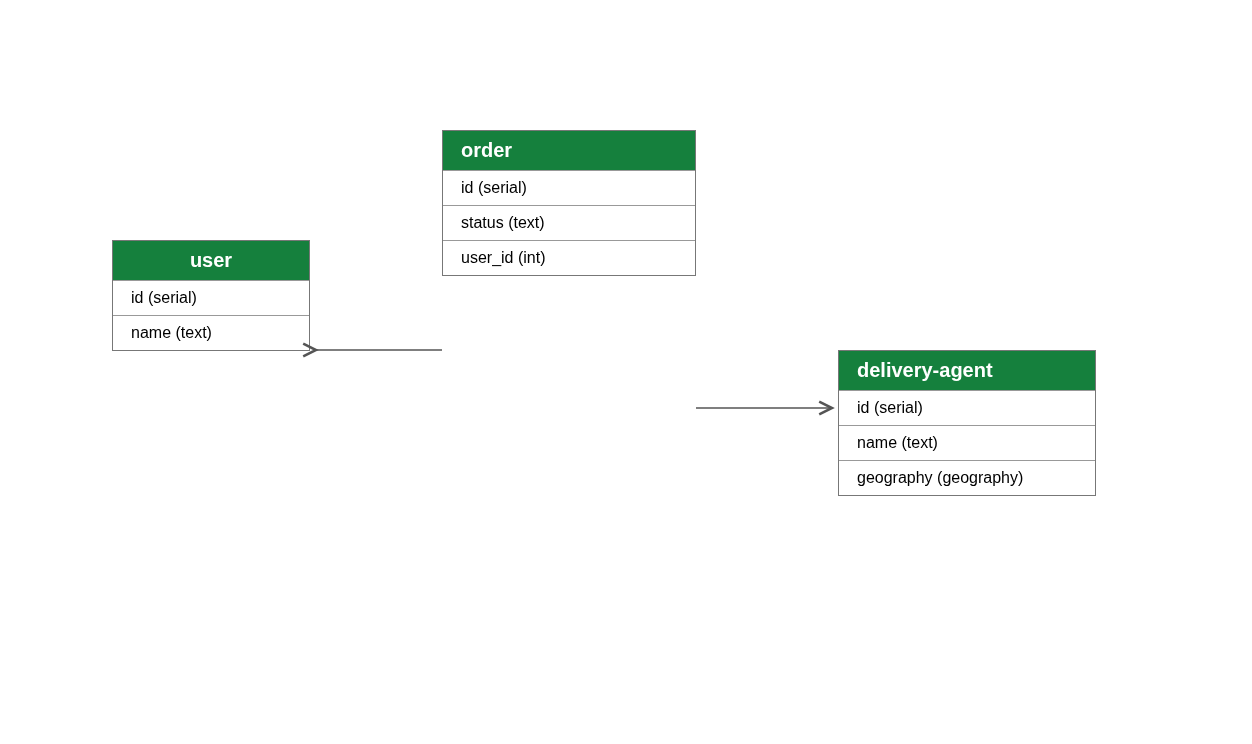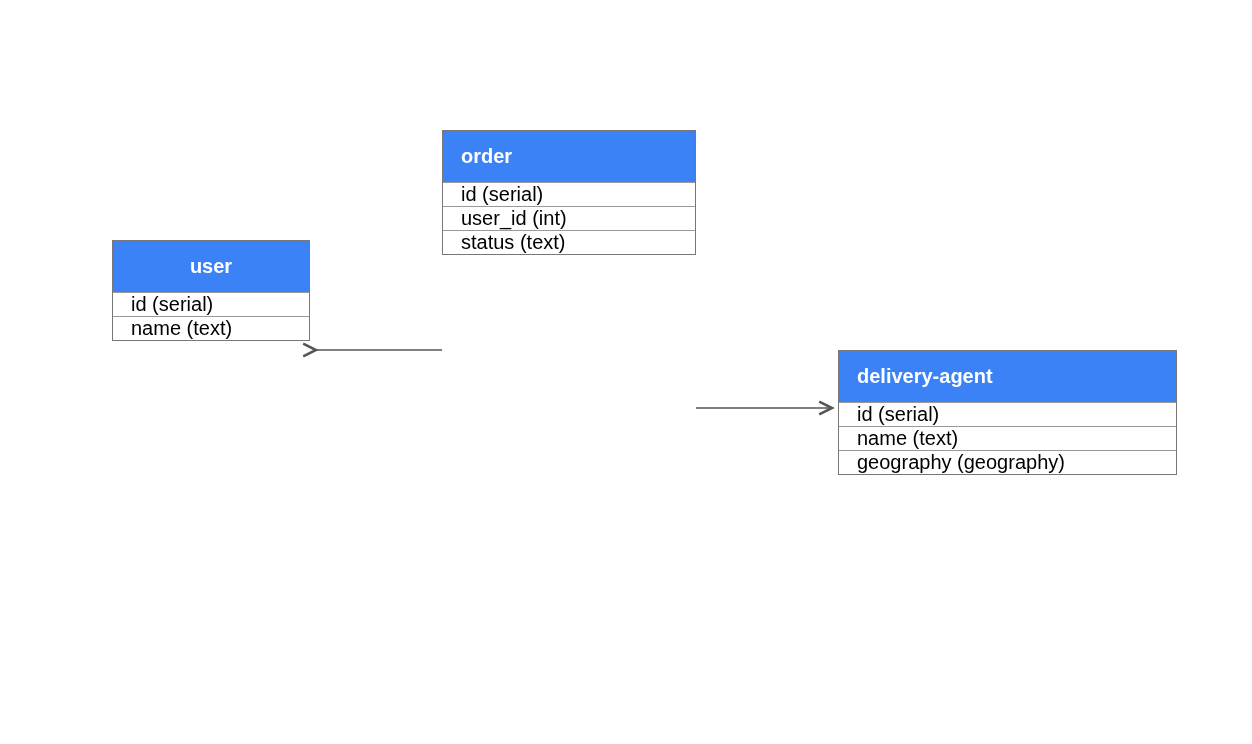--- a/index.html
+++ b/index.html
@@ -16,33 +16,33 @@
     width: 1252px;
     height: 744px;
   }
   .entity {
     position: absolute;
     border: 1px solid #777;
     background: #fff;
     box-sizing: border-box;
   }
   .entity-header {
-    background: #3b82f6;
+    background: #15803d;
     color: #fff;
     font-weight: bold;
     font-size: 20px;
-    padding: 14px 18px;
+    padding: 8px 18px;
     text-align: left;
     box-sizing: border-box;
   }
   .entity.user .entity-header { text-align: center; }
   .entity-row {
     border-top: 1px solid #999;
-    padding: 0 18px;
-    font-size: 20px;
+    padding: 8px 18px;
+    font-size: 16px;
     color: #000;
     background: #fff;
     box-sizing: border-box;
   }
   svg.connectors {
     position: absolute;
     left: 0; top: 0;
     width: 1252px;
     height: 744px;
     pointer-events: none;
@@ -55,25 +55,25 @@
 
   <div class="entity user" style="left:112px; top:240px; width:198px;">
     <div class="entity-header">user</div>
     <div class="entity-row">id (serial)</div>
     <div class="entity-row">name (text)</div>
   </div>
 
   <div class="entity" style="left:442px; top:130px; width:254px;">
     <div class="entity-header">order</div>
     <div class="entity-row">id (serial)</div>
+    <div class="entity-row">status (text)</div>
     <div class="entity-row">user_id (int)</div>
-    <div class="entity-row">status (text)</div>
   </div>
 
-  <div class="entity" style="left:838px; top:350px; width:339px;">
+  <div class="entity" style="left:838px; top:350px; width:258px;">
     <div class="entity-header">delivery-agent</div>
     <div class="entity-row">id (serial)</div>
     <div class="entity-row">name (text)</div>
     <div class="entity-row">geography (geography)</div>
   </div>
 
   <svg class="connectors">
     <defs>
       <marker id="arrowhead-left" markerWidth="12" markerHeight="10" refX="2" refY="5" orient="auto">
         <path d="M10,1 L2,5 L10,9" fill="none" stroke="#555" stroke-width="1.6"></path>

